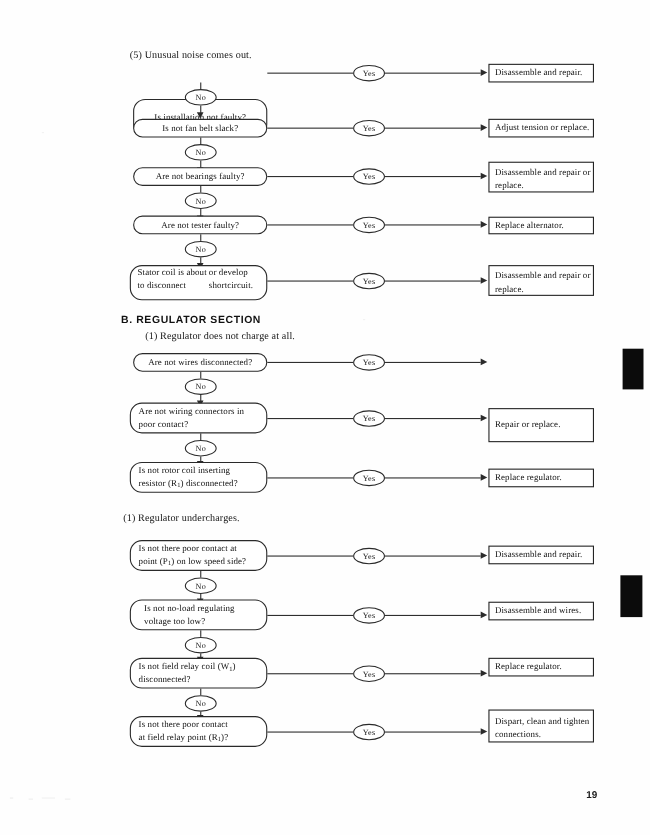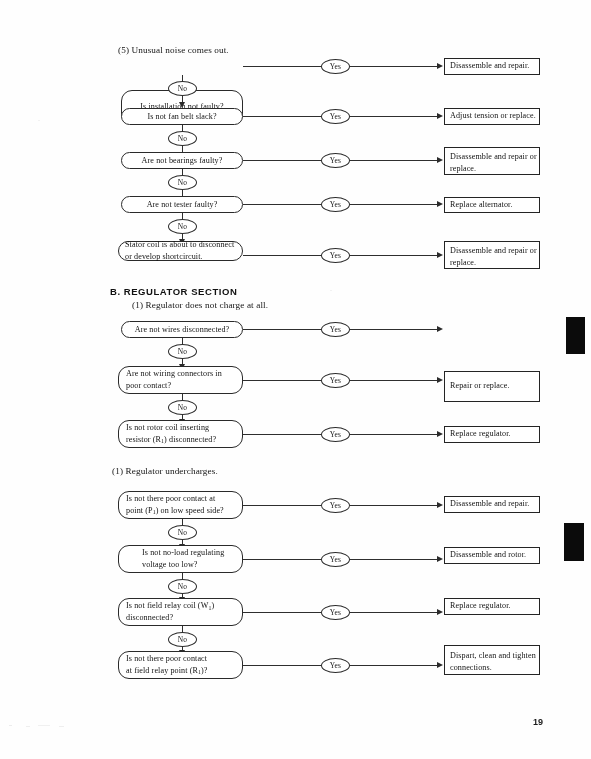--- a/index.html
+++ b/index.html
@@ -163,21 +163,21 @@
   <div class="hline" style="left:350px;top:204px;width:87px;"></div>
   <div class="arrow-r" style="left:437px;top:201px;"></div>
   <div class="abox" style="left:444px;top:197px;width:96px;height:16px;">
     <span>Replace alternator.</span>
   </div>
   <div class="vline" style="left:182px;top:213px;height:6px;"></div>
   <div class="ellip" style="left:168px;top:219px;width:29px;height:15px;">No</div>
   <div class="vline" style="left:182px;top:234px;height:7px;"></div>
   <div class="arrow-d" style="left:178.5px;top:239px;"></div>
 
-  <div class="qbox two" style="left:118px;top:241px;width:125px;height:20px;flex-direction:column;align-items:flex-start;justify-content:center;padding-left:6px;">
+  <div class="qbox two" style="left:118px;top:241px;width:125px;height:32px;flex-direction:row;align-items:flex-start;justify-content:center;padding-left:6px;">
     <span class="ln">Stator coil is about to disconnect</span>
     <span class="ln">or develop shortcircuit.</span>
   </div>
   <div class="hline" style="left:243px;top:255px;width:78px;"></div>
   <div class="ellip" style="left:321px;top:248px;width:29px;height:15px;">Yes</div>
   <div class="hline" style="left:350px;top:255px;width:87px;"></div>
   <div class="arrow-r" style="left:437px;top:252px;"></div>
   <div class="abox" style="left:444px;top:241px;width:96px;height:28px;align-items:flex-start;padding-top:3px;">
     <span>
       <span class="ln">Disassemble and repair or</span>
@@ -239,30 +239,30 @@
   <div class="hline" style="left:350px;top:505px;width:87px;"></div>
   <div class="arrow-r" style="left:437px;top:502px;"></div>
   <div class="abox" style="left:444px;top:496px;width:96px;height:17px;">
     <span>Disassemble and repair.</span>
   </div>
   <div class="vline" style="left:182px;top:519px;height:6px;"></div>
   <div class="ellip" style="left:168px;top:525px;width:29px;height:15px;">No</div>
   <div class="vline" style="left:182px;top:540px;height:6px;"></div>
   <div class="arrow-d" style="left:178.5px;top:544px;"></div>
 
-  <div class="qbox two" style="left:118px;top:545px;width:125px;height:28px;flex-direction:column;align-items:flex-start;justify-content:center;padding-left:23px;">
+  <div class="qbox two" style="left:118px;top:545px;width:125px;height:28px;flex-direction:column;align-items:flex-start;justify-content:center;padding-left:12px;">
     <span class="ln">Is not no-load regulating</span>
     <span class="ln">voltage too low?</span>
   </div>
   <div class="hline" style="left:243px;top:559px;width:78px;"></div>
   <div class="ellip" style="left:321px;top:552px;width:29px;height:15px;">Yes</div>
   <div class="hline" style="left:350px;top:559px;width:87px;"></div>
   <div class="arrow-r" style="left:437px;top:556px;"></div>
   <div class="abox" style="left:444px;top:547px;width:96px;height:17px;">
-    <span>Disassemble and rotor.</span>
+    <span>Disassemble and wires.</span>
   </div>
   <div class="vline" style="left:182px;top:573px;height:6px;"></div>
   <div class="ellip" style="left:168px;top:579px;width:29px;height:15px;">No</div>
   <div class="vline" style="left:182px;top:594px;height:5px;"></div>
   <div class="arrow-d" style="left:178.5px;top:597px;"></div>
 
   <div class="qbox two" style="left:118px;top:598px;width:125px;height:28px;flex-direction:column;align-items:flex-start;justify-content:center;padding-left:7px;">
     <span class="ln">Is not field relay coil (W<sub>1</sub>)</span>
     <span class="ln">disconnected?</span>
   </div>

